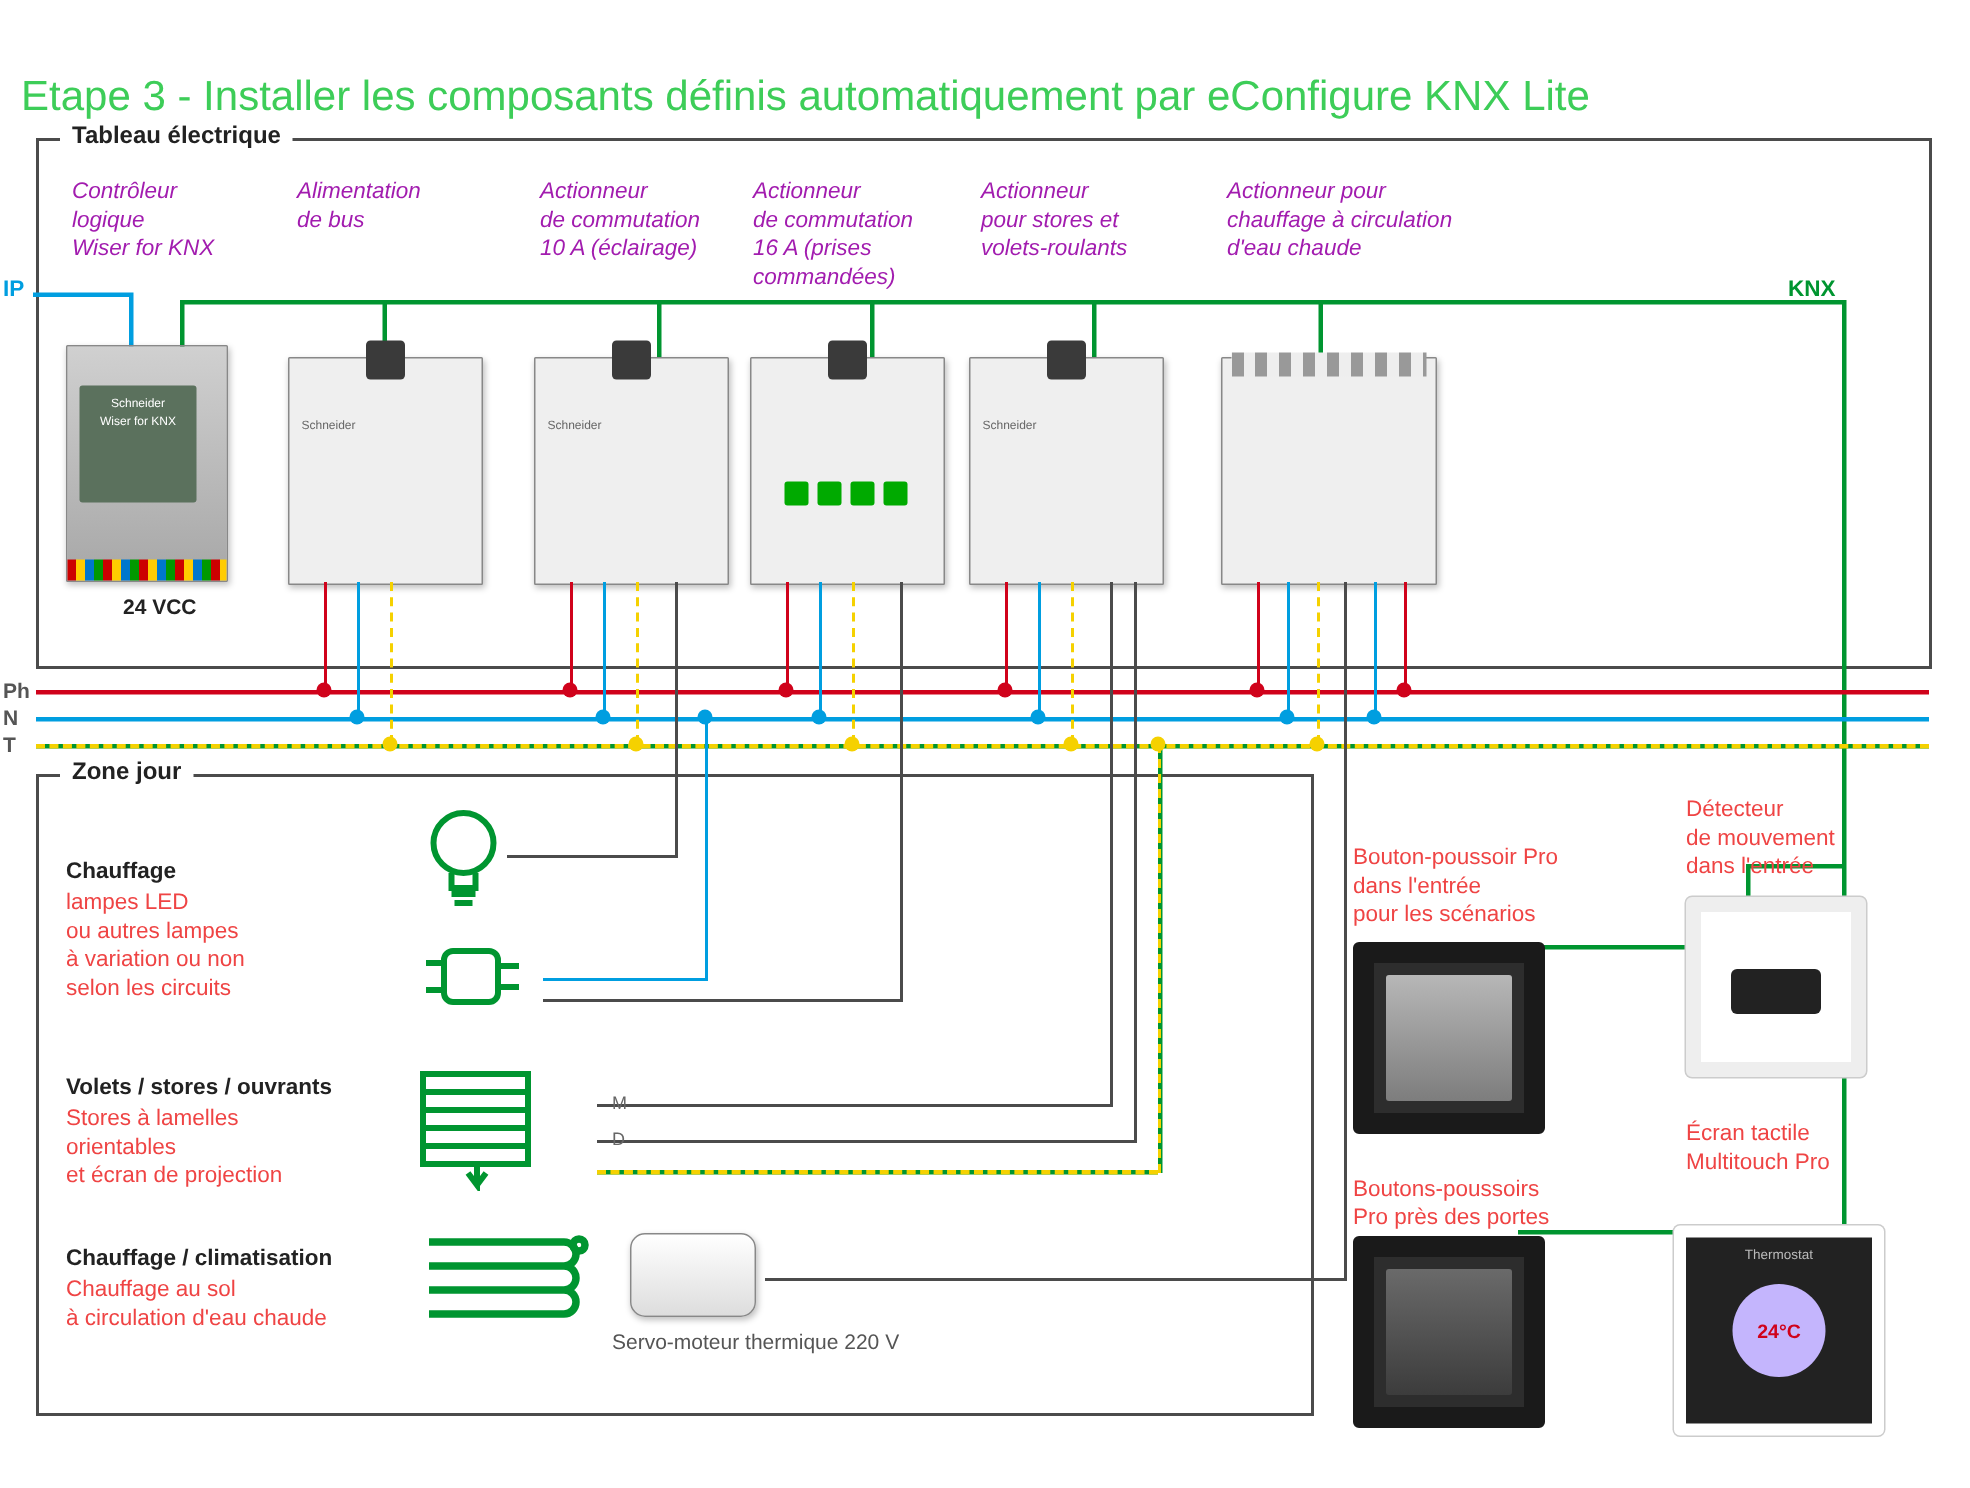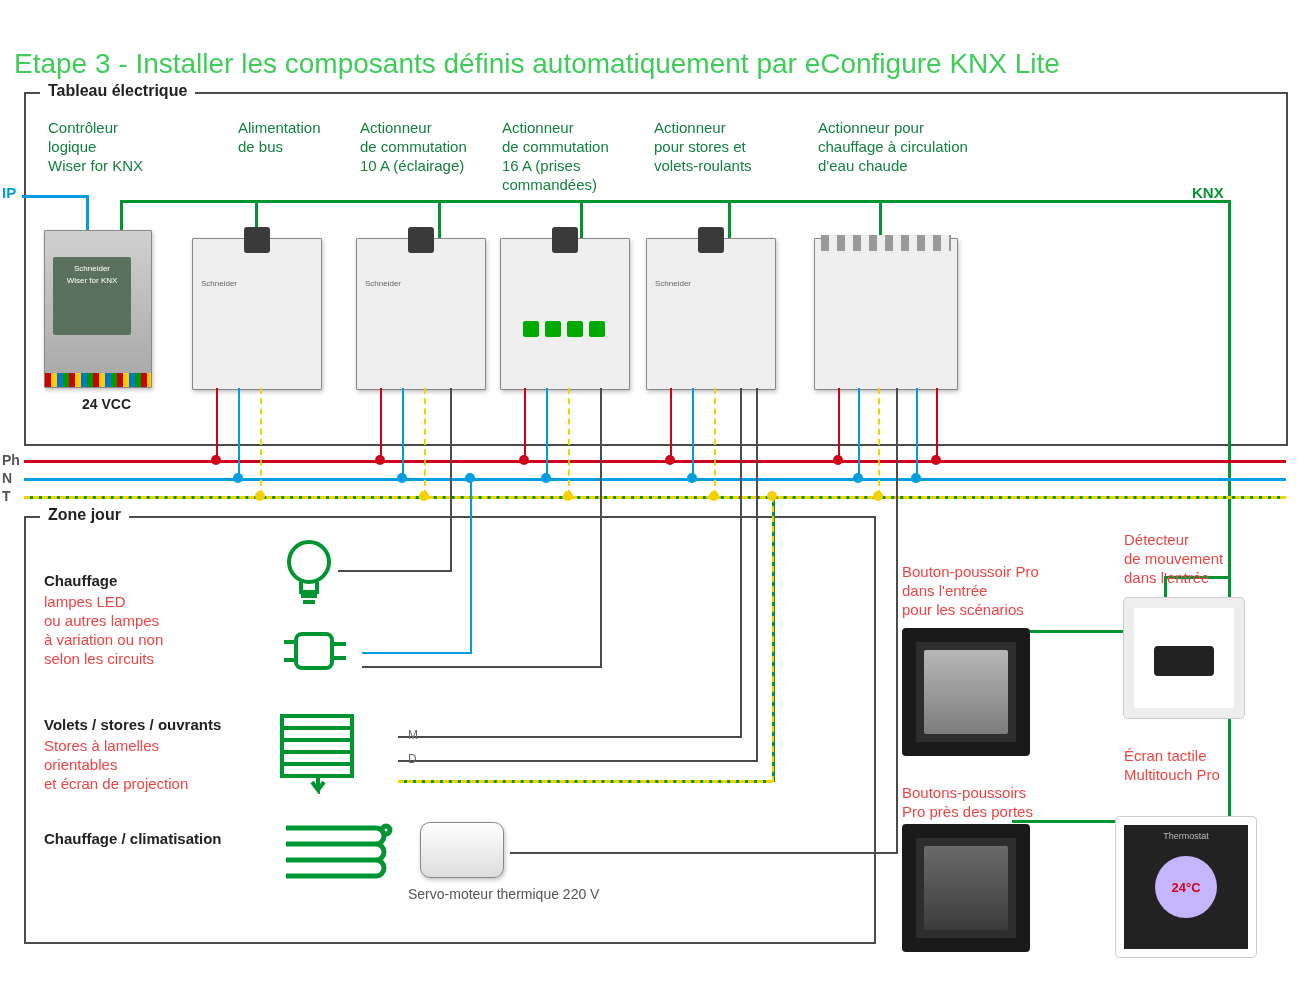--- a/index.html
+++ b/index.html
@@ -1,20 +1,20 @@
 <!DOCTYPE html>
 <html><head>
 <meta charset="utf-8">
 <style>
   html,body{margin:0;padding:0;background:#fff;font-family:Arial,Helvetica,sans-serif;color:#222;}
   .page{position:relative;width:1313px;height:992px;}
   .title{position:absolute;left:14px;top:28px;font-size:28px;color:#3dcd58;font-weight:400;margin-top:20px;}
   .legend{position:absolute;border:2px solid #4b4b4b;}
   .legend-title{position:absolute;top:-12px;left:14px;background:#fff;padding:0 8px;font-size:16px;font-weight:700;color:#222;}
-  .col-label{position:absolute;font-size:15px;line-height:19px;color:#15803d;font-weight:400;}
+  .col-label{position:absolute;font-size:15px;line-height:19px;color:#a21caf;font-weight:400;font-style:italic;}
   .small-label{font-size:14px;color:#555;}
   .bus-label{font-size:15px;font-weight:700;}
   .rail{position:absolute;height:0;}
   .rail-ph{border-top:3px solid #d0021b;}
   .rail-n{border-top:3px solid #009ee0;}
   .rail-t{border-top:3px dashed #f5d100;}
   .rail-t2{position:absolute;border-top:3px solid #009530;}
   .vw{position:absolute;width:0;}
   .w-red{border-left:2px solid #d0021b;}
   .w-blue{border-left:2px solid #009ee0;}
@@ -50,21 +50,21 @@
     <div class="legend-title">Zone jour</div>
   </div>
 
   <div class="legend" style="left:24px;top:92px;width:1260px;height:350px;">
     <div class="legend-title">Tableau électrique</div>
   </div>
 
   <div class="col-label" style="left:48px;top:118px;white-space:pre;">Contrôleur
 logique
 Wiser for KNX</div>
-  <div class="col-label" style="left:198px;top:118px;white-space:pre;margin-left:40px;">Alimentation
+  <div class="col-label" style="left:198px;top:118px;white-space:pre;">Alimentation
 de bus</div>
   <div class="col-label" style="left:360px;top:118px;white-space:pre;">Actionneur
 de commutation
 10 A (éclairage)</div>
   <div class="col-label" style="left:502px;top:118px;white-space:pre;">Actionneur
 de commutation
 16 A (prises
 commandées)</div>
   <div class="col-label" style="left:654px;top:118px;white-space:pre;">Actionneur
 pour stores et
@@ -202,20 +202,22 @@
 ou autres lampes
 à variation ou non
 selon les circuits</div>
 
   <div class="zone-label zone-head" style="left:44px;top:716px;">Volets / stores / ouvrants</div>
   <div class="zone-label" style="left:44px;top:736px;white-space:pre;line-height:19px;">Stores à lamelles
 orientables
 et écran de projection</div>
 
   <div class="zone-label zone-head" style="left:44px;top:830px;">Chauffage / climatisation</div>
+  <div class="zone-label" style="left:44px;top:850px;white-space:pre;line-height:19px;">Chauffage au sol
+à circulation d'eau chaude</div>
 
   <div class="tiny" style="position:absolute;left:408px;top:728px;">M</div>
   <div class="tiny" style="position:absolute;left:408px;top:752px;">D</div>
 
   <svg class="ico" style="left:278px;top:534px;" width="62" height="74" viewBox="0 0 62 74">
     <g fill="none" stroke="#009530" stroke-width="4">
       <circle cx="31" cy="28" r="20"></circle>
         <path d="M23 48v10h16V48"></path>
         <path d="M23 62h16M25 68h12"></path>
     </g>

